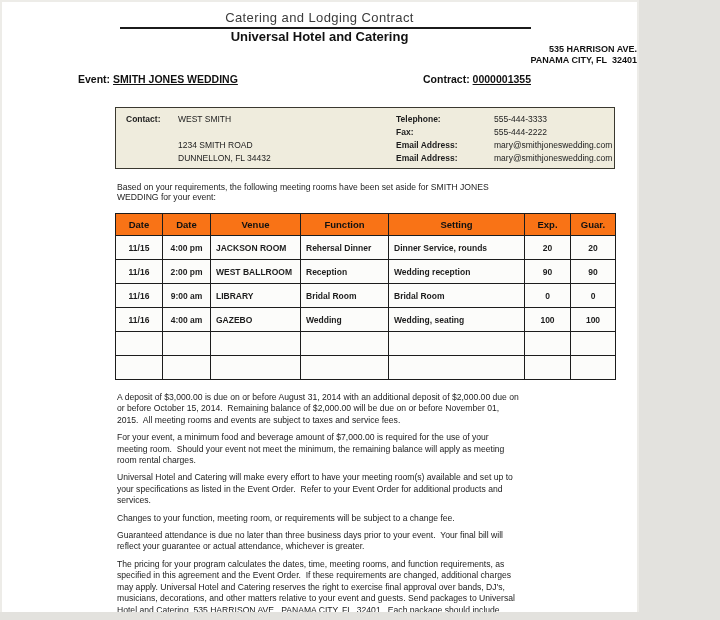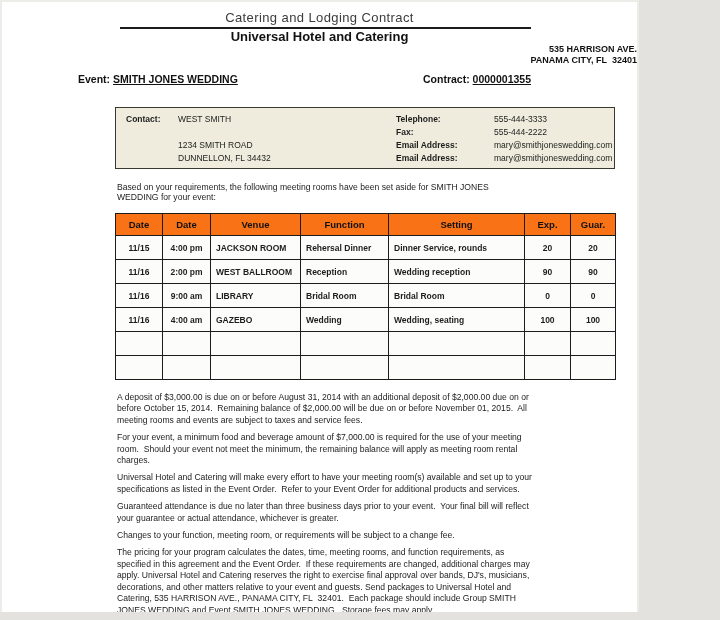--- a/index.html
+++ b/index.html
@@ -107,21 +107,21 @@
   .c-date{width:47px;} .c-time{width:48px;} .c-venue{width:90px;}
   .c-func{width:88px;} .c-set{width:136px;} .c-exp{width:46px;} .c-guar{width:45px;}
   td.ctr{text-align:center;}
   
   .paras{
     margin:12px 104px 0 115px;
     font-size:8.6px;
     line-height:11.4px;
     color:#1c1c1c;
   }
-  .paras p{margin:0 0 6px 0;}
+  .paras p{margin:0 12px 6px 0;}
 </style>
 </head>
 <body>
 
 <div class="page">
 
   <div class="doc-title">Catering and Lodging Contract</div>
   <div class="title-rule"></div>
 
   <div class="hotel-name">Universal Hotel and Catering</div>
@@ -241,18 +241,18 @@
         <td class="ctr"></td>
         <td class="ctr"></td>
       </tr>
     </tbody>
   </table>
 
   <div class="paras">
     <p>A deposit of $3,000.00 is due on or before August 31, 2014 with an additional deposit of $2,000.00 due on or before October 15, 2014.&nbsp; Remaining balance of $2,000.00 will be due on or before November 01, 2015.&nbsp; All meeting rooms and events are subject to taxes and service fees.</p>
     <p>For your event, a minimum food and beverage amount of $7,000.00 is required for the use of your meeting room.&nbsp; Should your event not meet the minimum, the remaining balance will apply as meeting room rental charges.</p>
     <p>Universal Hotel and Catering will make every effort to have your meeting room(s) available and set up to your specifications as listed in the Event Order.&nbsp; Refer to your Event Order for additional products and services.</p>
+    <p>Changes to your function, meeting room, or requirements will be subject to a change fee.</p>
     <p>Guaranteed attendance is due no later than three business days prior to your event.&nbsp; Your final bill will reflect your guarantee or actual attendance, whichever is greater.</p>
-    <p>Changes to your function, meeting room, or requirements will be subject to a change fee.</p>
     <p>The pricing for your program calculates the dates, time, meeting rooms, and function requirements, as specified in this agreement and the Event Order.&nbsp; If these requirements are changed, additional charges may apply. Universal Hotel and Catering reserves the right to exercise final approval over bands, DJ's, musicians, decorations, and other matters relative to your event and guests. Send packages to Universal Hotel and Catering, 535 HARRISON AVE., PANAMA CITY, FL&nbsp; 32401.&nbsp; Each package should include Group SMITH JONES WEDDING and Event SMITH JONES WEDDING.&nbsp; Storage fees may apply.</p>
   </div>
 
 </div>
 
 </body></html>

